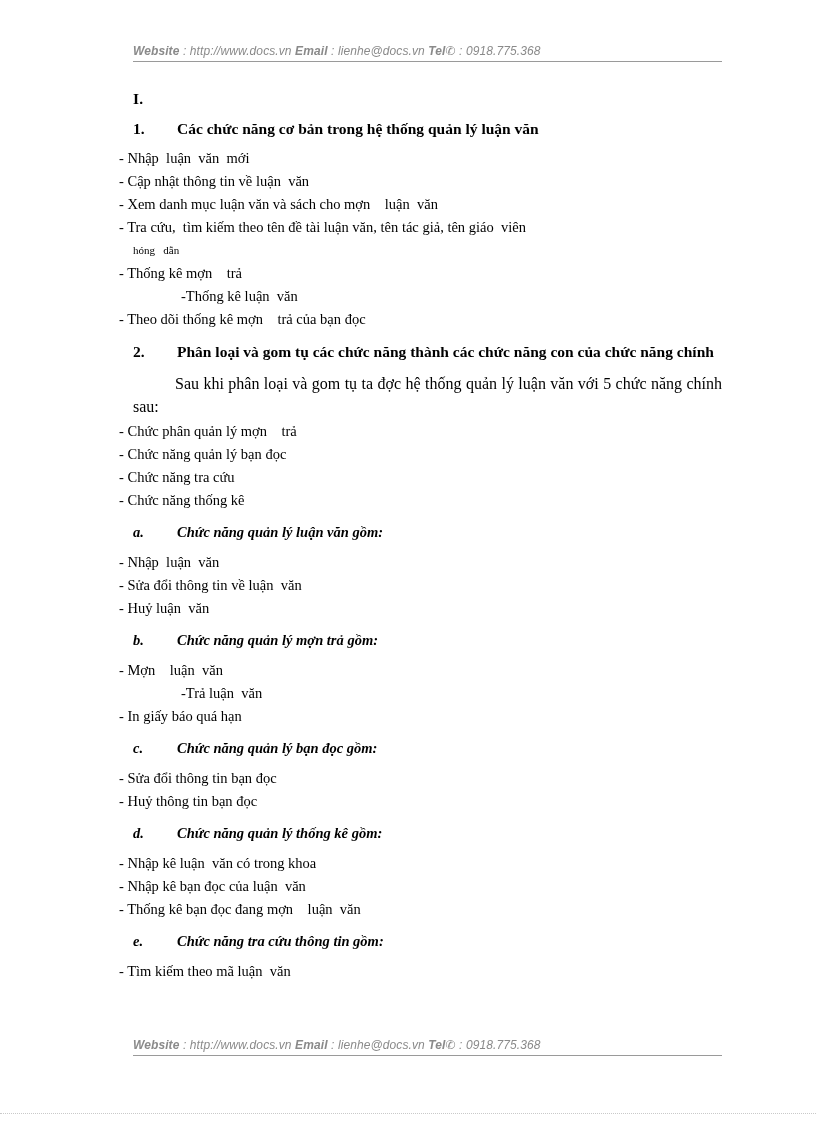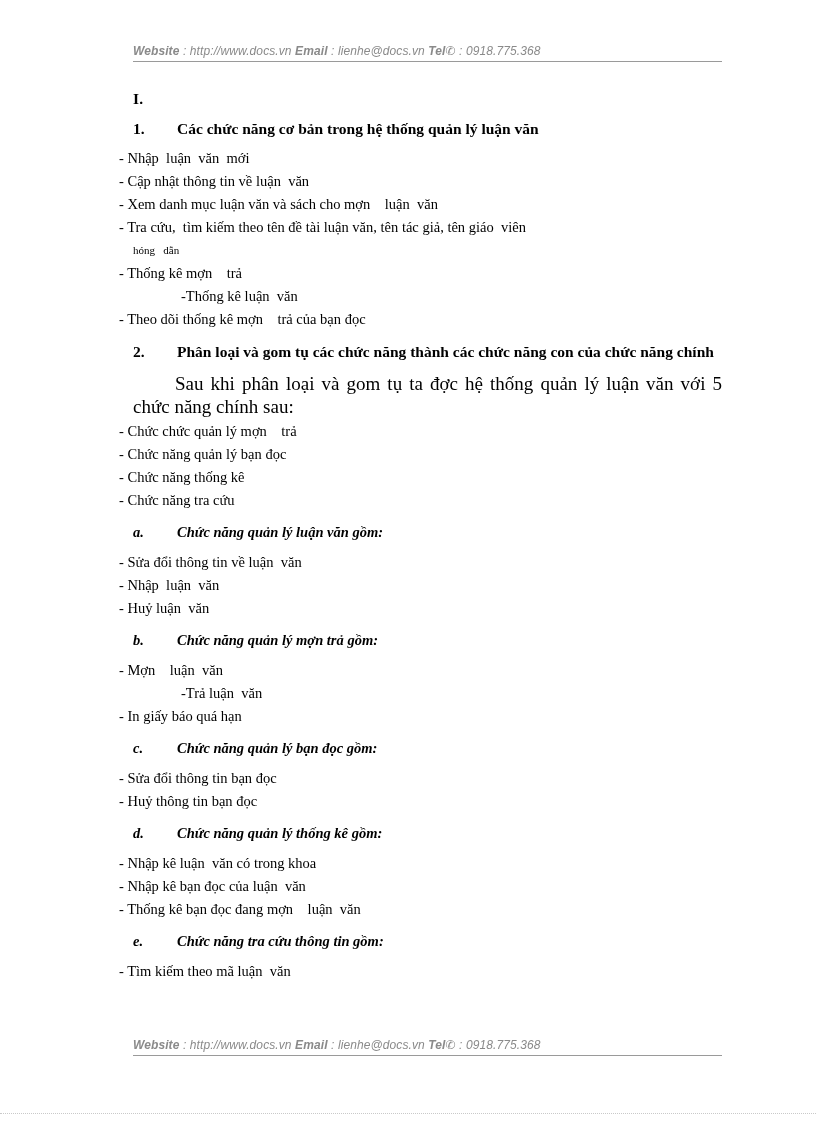--- a/index.html
+++ b/index.html
@@ -94,21 +94,21 @@
   .h-alpha {
     font-weight: bold;
     font-style: italic;
     font-size: 14.5px;
     line-height: 25px;
   }
   .h-alpha .marker { width: 44px; flex: 0 0 44px; padding-left: 133px; box-sizing: content-box; }
 
   
   .para {
-    font-size: 19px;
+    font-size: 16px;
     line-height: 23px;
     margin-left: 133px;
     width: 589px;
     text-align: justify;
     text-align-last: left;
     text-indent: 42px;
   }
 
   
   .bullet {
@@ -172,34 +172,34 @@
       <div class="marker">2.</div>
       <div class="txt justify">Phân loại và gom tụ các chức năng thành các chức năng con của chức năng chính</div>
     </div>
 
     <div class="sp8"></div>
 
     <div class="para">Sau  khi  phân  loại  và  gom  tụ  ta  đợc    hệ  thống  quản  lý  luận  văn  với  5 chức năng chính sau:</div>
 
     <div class="sp2"></div>
 
-    <div class="bullet">- Chức chức quản lý mợn    trả</div>
+    <div class="bullet">- Chức phân quản lý mợn    trả</div>
     <div class="bullet">- Chức năng quản lý bạn đọc</div>
+    <div class="bullet">- Chức năng tra cứu</div>
     <div class="bullet">- Chức năng thống kê</div>
-    <div class="bullet">- Chức năng tra cứu</div>
 
     <div class="sp8"></div>
 
     <div class="row h-alpha">
       <div class="marker">a.</div>
       <div class="txt">Chức năng quản lý luận văn gồm:</div>
     </div>
     <div class="sp6"></div>
+    <div class="bullet">- Nhập  luận  văn</div>
     <div class="bullet">- Sửa đổi thông tin về luận  văn</div>
-    <div class="bullet">- Nhập  luận  văn</div>
     <div class="bullet">- Huỷ luận  văn</div>
 
     <div class="sp8"></div>
 
     <div class="row h-alpha">
       <div class="marker">b.</div>
       <div class="txt">Chức  năng  quản lý mợn     trả gồm:</div>
     </div>
     <div class="sp6"></div>
     <div class="bullet">- Mợn    luận  văn</div>

